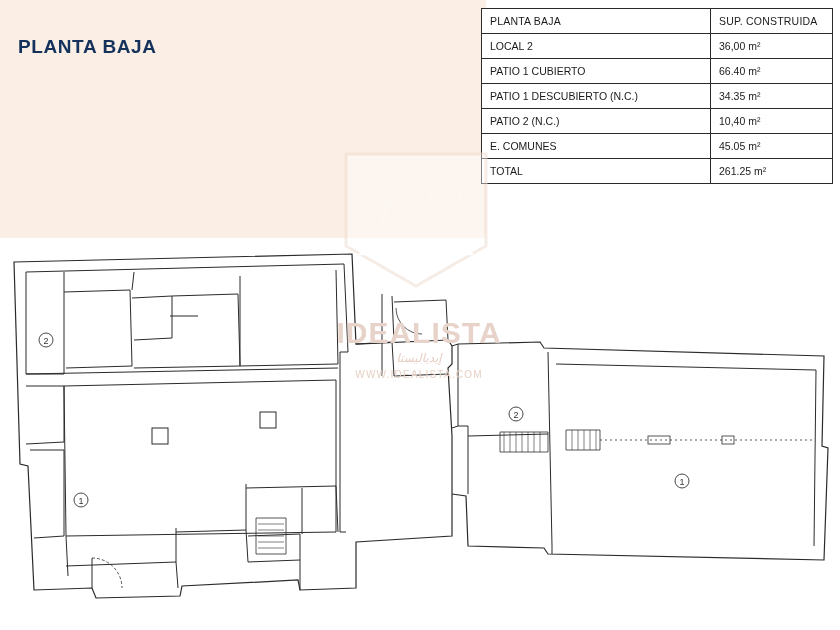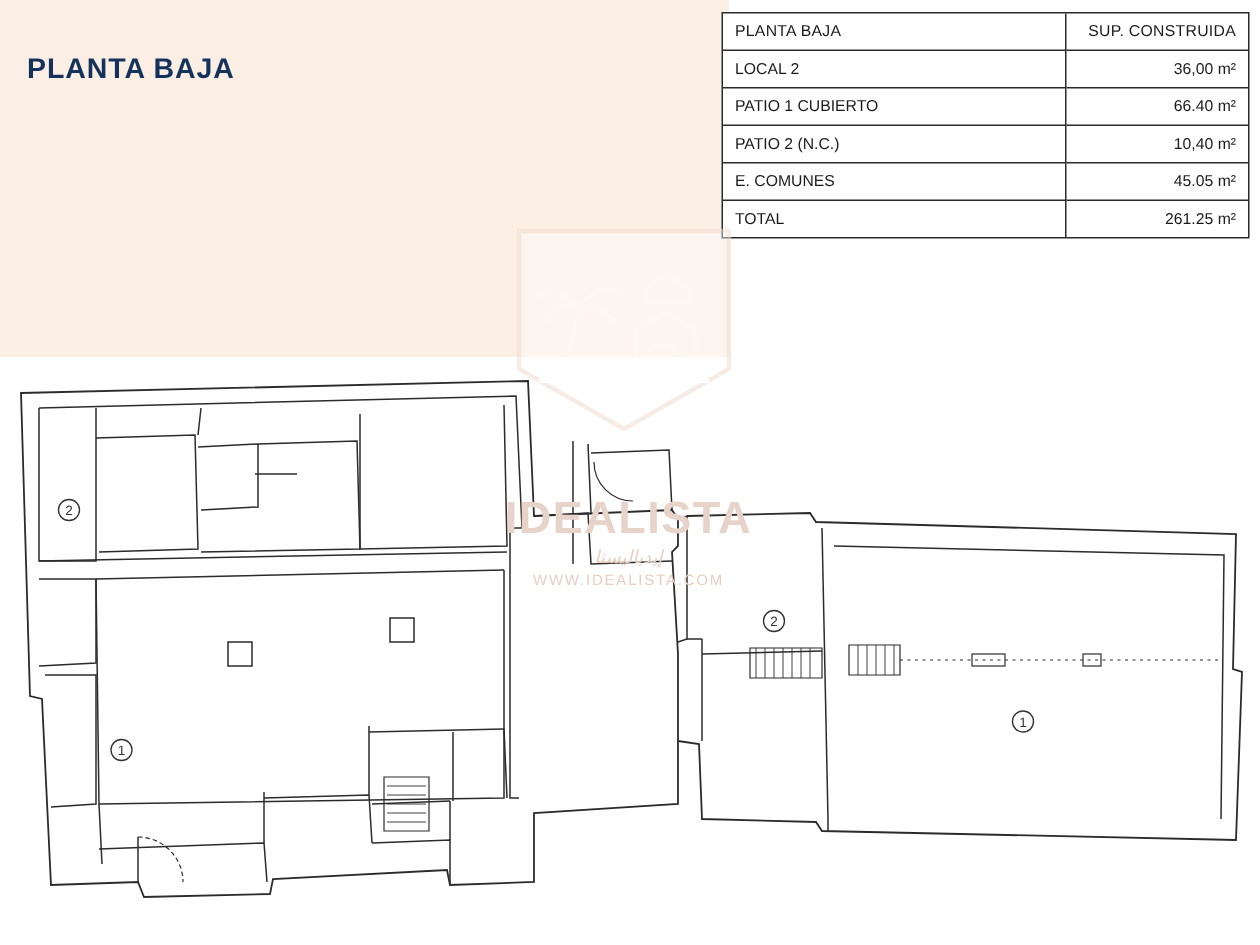--- a/index.html
+++ b/index.html
@@ -62,21 +62,21 @@
   }
   table.areas tr:last-child td {
     border-bottom: none;
   }
   table.areas td.label {
     width: 212px;
     border-right: 1px solid #2b2b2b;
     text-align: left;
   }
   table.areas td.value {
-    text-align: right;
+    text-align: left;
   }
   table.areas tr.head td {
     font-weight: normal;
     letter-spacing: 0.2px;
   }
   
   .plan {
     position: absolute;
     left: 0;
     top: 236px;
@@ -104,21 +104,20 @@
     text-align: center;
     color: #e8d6cd;
     pointer-events: none;
   }
   .wm-line1 {
     font-size: 30px;
     font-weight: bold;
     letter-spacing: 1px;
     color: #e7d3c9;
     line-height: 34px;
-    margin-top: 13px;
   }
   .wm-line2 {
     font-size: 10px;
     letter-spacing: 1.2px;
     color: #e7cfc3;
     line-height: 18px;
   }
   .wm-arab {
     font-size: 12px;
     color: #e7cfc3;
@@ -147,20 +146,24 @@
           <td class="label">PLANTA BAJA</td>
           <td class="value">SUP. CONSTRUIDA</td>
         </tr>
         <tr>
           <td class="label">LOCAL 2</td>
           <td class="value">36,00 m²</td>
         </tr>
         <tr>
           <td class="label">PATIO 1 CUBIERTO</td>
           <td class="value">66.40 m²</td>
+        </tr>
+        <tr>
+          <td class="label">PATIO 1 DESCUBIERTO (N.C.)</td>
+          <td class="value">34.35 m²</td>
         </tr>
         <tr>
           <td class="label">PATIO 2 (N.C.)</td>
           <td class="value">10,40 m²</td>
         </tr>
         <tr>
           <td class="label">E. COMUNES</td>
           <td class="value">45.05 m²</td>
         </tr>
         <tr>

